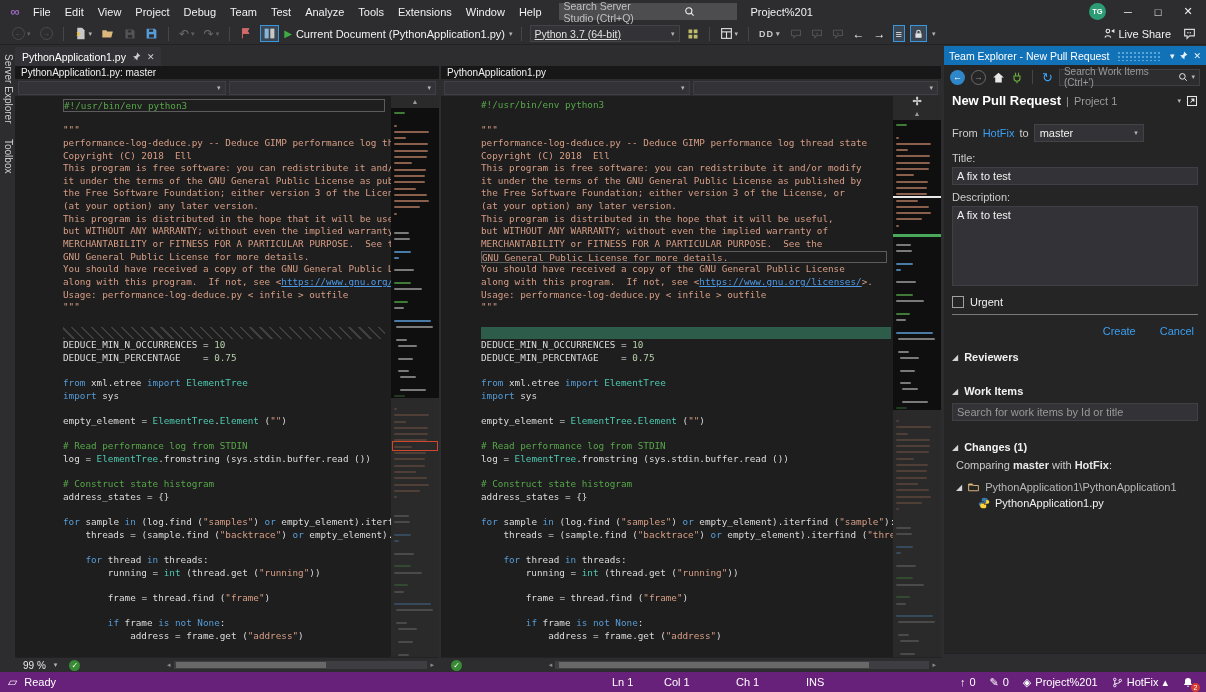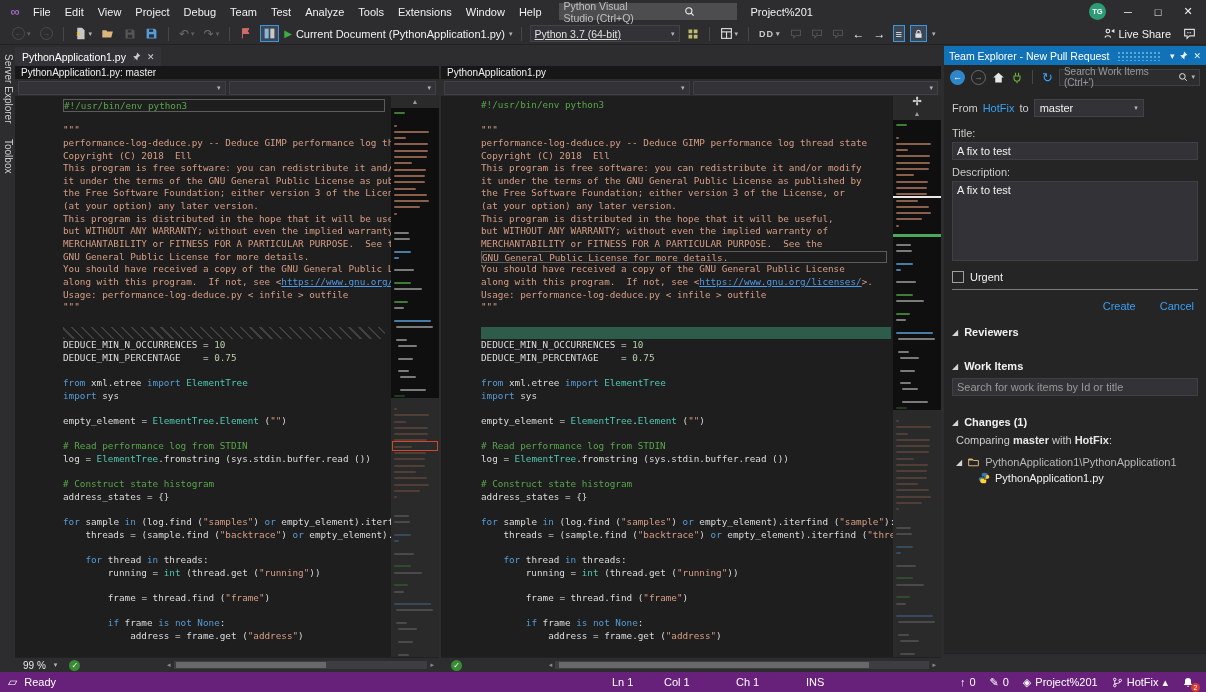--- a/index.html
+++ b/index.html
@@ -158,21 +158,21 @@
       <div class="menu-item">Debug</div>
       <div class="menu-item">Team</div>
       <div class="menu-item">Test</div>
       <div class="menu-item">Analyze</div>
       <div class="menu-item">Tools</div>
       <div class="menu-item">Extensions</div>
       <div class="menu-item">Window</div>
       <div class="menu-item">Help</div>
     </div>
   <div class="vs-search">
-    <span>Python Visual Studio (Ctrl+Q)</span>
+    <span>Search Server Studio (Ctrl+Q)</span>
     <span class="ico">
       <svg width="11" height="11" viewBox="0 0 16 16">
           <circle cx="7" cy="7" r="4.5" fill="none" stroke="#f1f1f1" stroke-width="1.6"></circle>
           <line x1="10.5" y1="10.5" x2="14" y2="14" stroke="#f1f1f1" stroke-width="1.6"></line>
         </svg>
     </span>
   </div>
   <div class="win-title">Project%201</div>
   <div class="tb-right">
     <div class="avatar">TG</div>
@@ -648,20 +648,33 @@
         <span class="ph">Search Work Items (Ctrl+')</span>
         <span class="ico">
             <svg width="10" height="10" viewBox="0 0 16 16">
               <circle cx="7" cy="7" r="4.5" fill="none" stroke="#e8e8e8" stroke-width="1.6"></circle>
               <line x1="10.5" y1="10.5" x2="14" y2="14" stroke="#e8e8e8" stroke-width="1.6"></line>
             </svg>
           </span>
         <span class="caret">▾</span>
       </div>
     </div>
+    <div class="te-header">
+      <span class="big">New Pull Request</span>
+      <span class="proj">|</span>
+      <span class="proj">Project 1</span>
+      <span class="spacer"></span>
+      <span class="caret">▾</span>
+      <span class="ico">
+          <svg width="12" height="12" viewBox="0 0 16 16">
+            <rect x="2" y="2" width="12" height="12" fill="none" stroke="#e8e8e8" stroke-width="1.4"></rect>
+            <path d="M6 10l4-4M7 5.5h3.5V9" stroke="#e8e8e8" stroke-width="1.4" fill="none"></path>
+          </svg>
+        </span>
+    </div>
 
     <div class="te-body">
       <div class="from-row">
         <span>From</span>
         <span class="link">HotFix</span>
         <span>to</span>
         <div class="branch-combo">
           <span class="lbl">master</span>
           <span class="caret">▾</span>
         </div>

